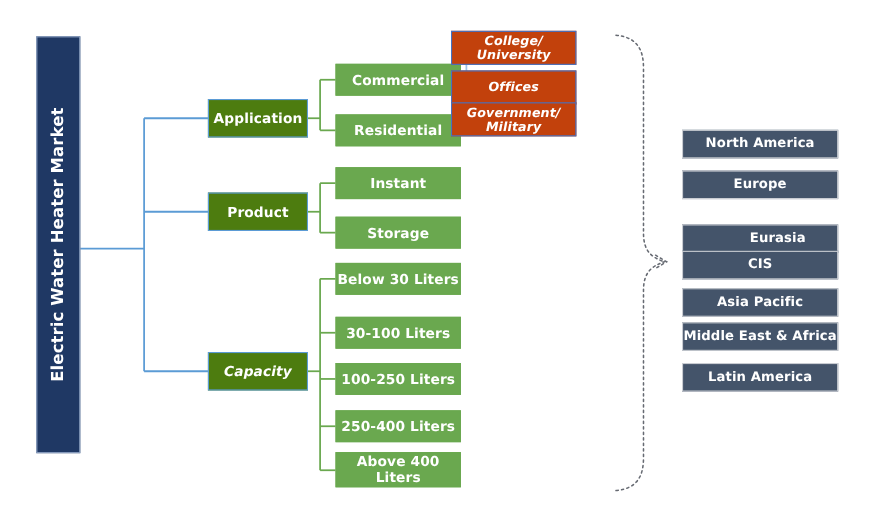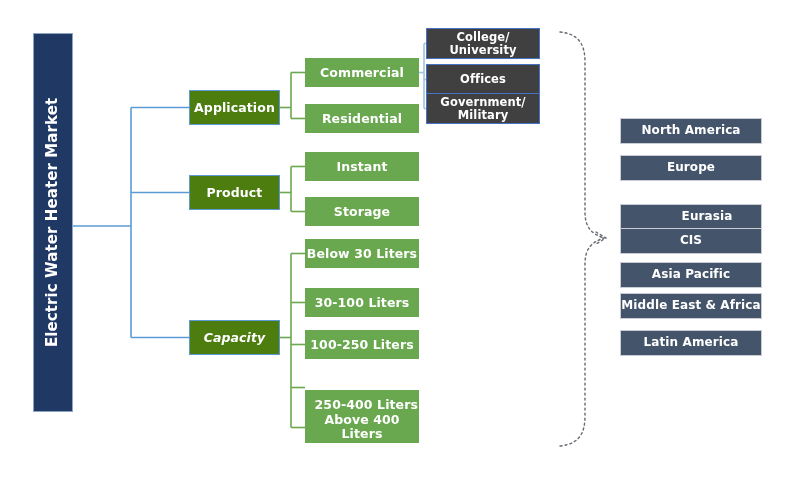--- a/index.html
+++ b/index.html
@@ -71,31 +71,32 @@
     width: 114px;
     height: 29px;
   }
   #item-commercial   { top: 58px; }
   #item-residential  { top: 104px; }
   #item-instant      { top: 152px; }
   #item-storage      { top: 197px; }
   #item-below30      { top: 239px; }
   #item-30-100       { top: 288px; }
   #item-100-250      { top: 330px; }
-  #item-250-400      { top: 390px; justify-content: flex-end; }
+  #item-250-400      { top: 373px; }
   #item-above400     { top: 411px; height: 32px; }
 
   
   .sub {
-    background: #404040;
+    background: #c2410c;
     border: 1px solid #4472c4;
     font-size: 11.5px;
-    left: 426px;
+    left: 410px;
     width: 114px;
     height: 31px;
+    font-style: italic;
   }
   #sub-college    { top: 28px; }
   #sub-offices    { top: 64px; }
   #sub-government { top: 93px; }
 
   
   .region {
     background: #44546a;
     border: 1px solid #c9ccd2;
     font-size: 12px;

